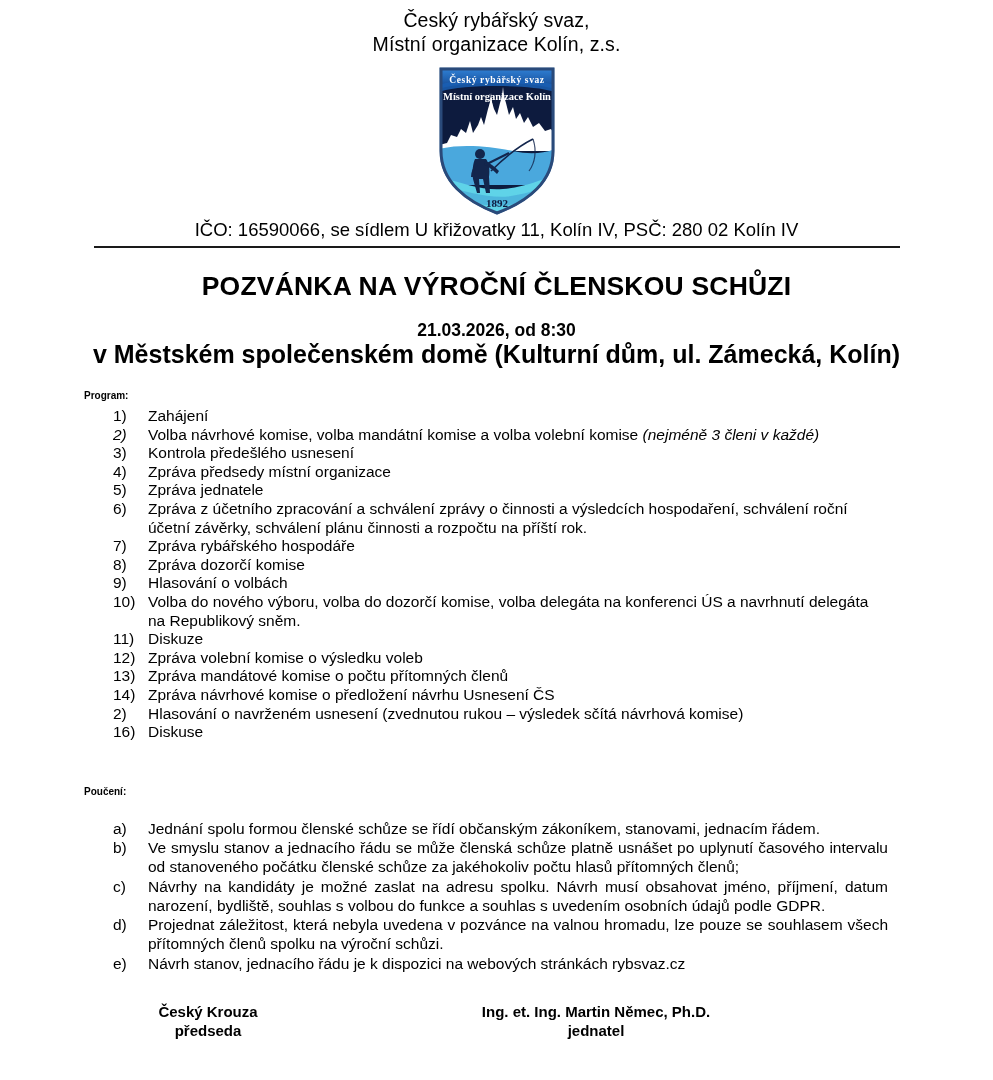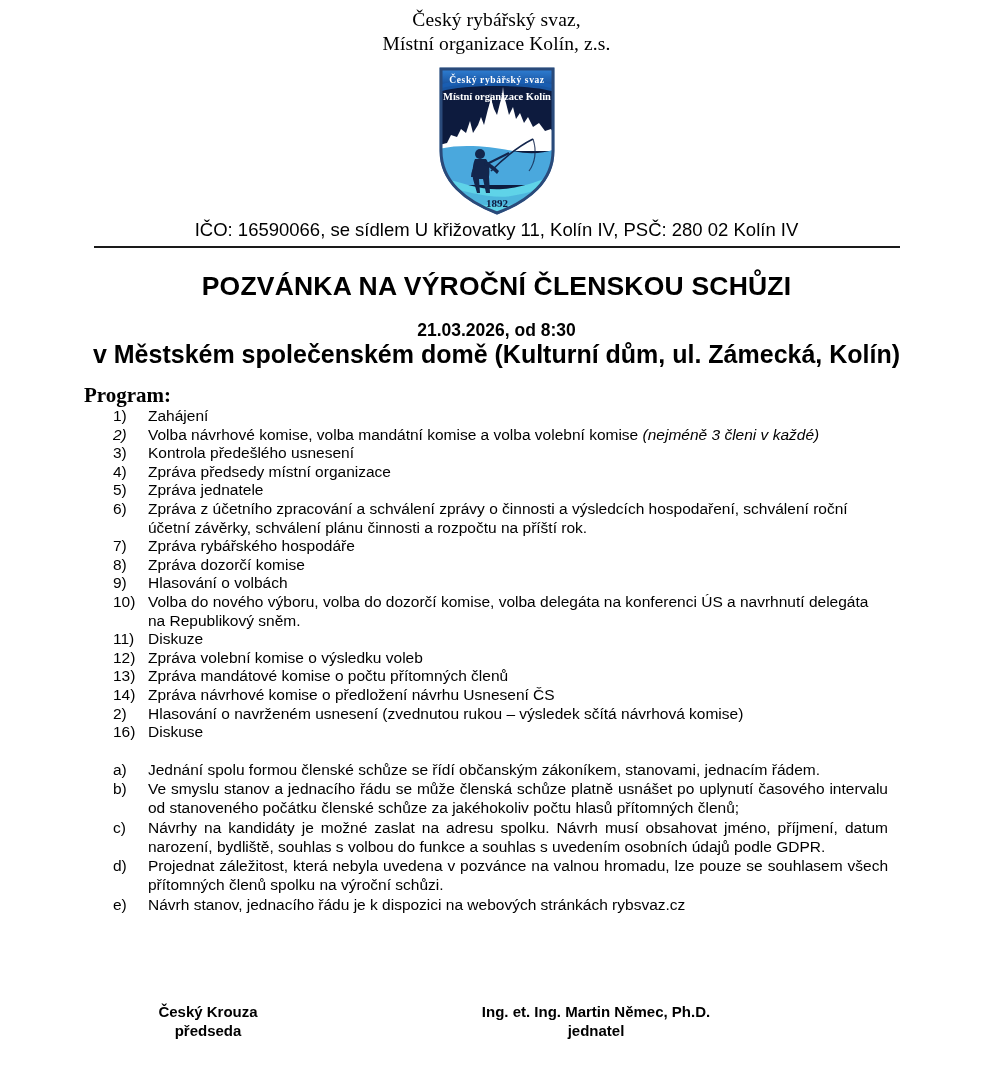--- a/index.html
+++ b/index.html
@@ -26,21 +26,20 @@
   
   .letterhead {
     padding-top: 8px;
     text-align: center;
   }
   .org-line {
     font-size: 19.5px;
     line-height: 24px;
     font-weight: 400;
     letter-spacing: 0.1px;
-    font-family: Liberation Serif, serif;
   }
 
   
   .logo-wrap {
     margin-top: 3px;
     display: flex;
     justify-content: center;
   }
   .logo {
     width: 128px;
@@ -86,24 +85,23 @@
     margin-top: 1px;
   }
 
   
   .body-area {
     margin-top: 20px;
     padding-left: 84px;
     padding-right: 105px;
   }
   .section-heading {
-    font-size: 21px;
+    font-size: 10px;
     font-weight: bold;
     line-height: 19px;
-    font-family: Liberation Serif, serif;
   }
 
   
   .prog-list {
     margin-top: 2px;
   }
   .li {
     display: flex;
     font-size: 15.5px;
     line-height: 18.6px;
@@ -316,20 +314,21 @@
         <div class="li">
           <div class="li-marker">2)</div>
           <div class="li-text"><span>Hlasování o navrženém usnesení (zvednutou rukou – výsledek sčítá návrhová komise)</span></div>
         </div>
         <div class="li">
           <div class="li-marker">16)</div>
           <div class="li-text"><span>Diskuse</span></div>
         </div>
       </div>
 
+    <div class="section-heading pouceni-heading">Poučení:</div>
     <div class="abc-list">
         <div class="li-abc">
           <div class="li-marker">a)</div>
           <div class="li-text nojustify">Jednání spolu formou členské schůze se řídí občanským zákoníkem, stanovami, jednacím řádem.</div>
         </div>
         <div class="li-abc">
           <div class="li-marker">b)</div>
           <div class="li-text">Ve smyslu stanov a jednacího řádu se může členská schůze platně usnášet po uplynutí časového intervalu od stanoveného počátku členské schůze za jakéhokoliv počtu hlasů přítomných členů;</div>
         </div>
         <div class="li-abc">

